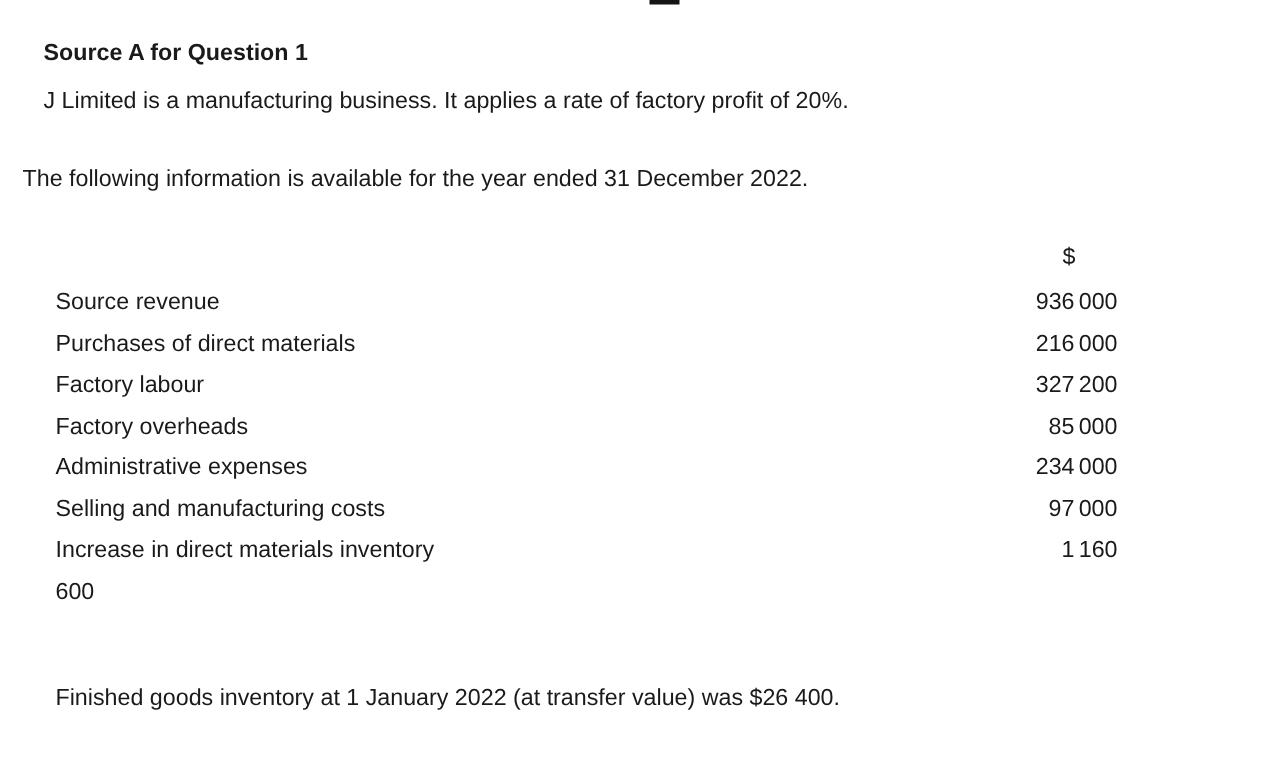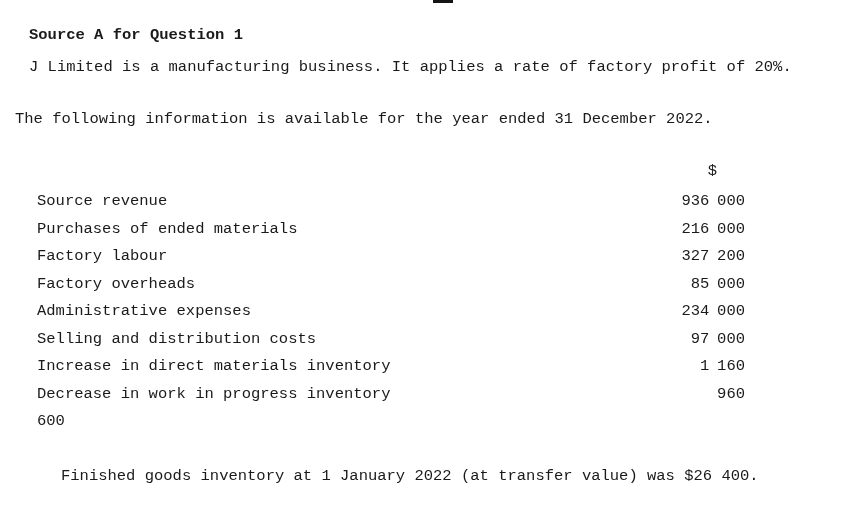--- a/index.html
+++ b/index.html
@@ -6,21 +6,21 @@
     margin: 0;
     padding: 0;
     background: #ffffff;
   }
   .page {
     position: relative;
     width: 850px;
     height: 512px;
     background: #ffffff;
     color: #1a1a1a;
-    font-family: Liberation Mono, monospace;
+    font-family: Liberation Sans, sans-serif;
     font-size: 15.5px;
     line-height: 19px;
     overflow: hidden;
   }
   .top-mark {
     position: absolute;
     left: 433px;
     top: 0;
     width: 20px;
     height: 3px;
@@ -67,23 +67,22 @@
     white-space: nowrap;
   }
   .tamount {
     white-space: nowrap;
     word-spacing: -1.5px;
     text-align: center;
   }
   .footnote {
     position: absolute;
     left: 37px;
-    top: 467px;
+    top: 456px;
     white-space: nowrap;
-    margin-left: 24px;
   }
 </style>
 </head>
 <body>
 
 <div class="page">
   <div class="top-mark"></div>
 
   <div class="title">Source A for Question 1</div>
 
@@ -92,46 +91,42 @@
   <div class="intro-2">The following information is available for the year ended 31 December 2022.</div>
 
   <div class="amounts-table">
     <div class="currency-row">$</div>
     <div id="rows-container">
         <div class="trow">
           <span class="tlabel">Source revenue</span>
           <span class="tamount">936 000</span>
         </div>
         <div class="trow">
-          <span class="tlabel">Purchases of ended materials</span>
+          <span class="tlabel">Purchases of direct materials</span>
           <span class="tamount">216 000</span>
         </div>
         <div class="trow">
           <span class="tlabel">Factory labour</span>
           <span class="tamount">327 200</span>
         </div>
         <div class="trow">
           <span class="tlabel">Factory overheads</span>
           <span class="tamount">85 000</span>
         </div>
         <div class="trow">
           <span class="tlabel">Administrative expenses</span>
           <span class="tamount">234 000</span>
         </div>
         <div class="trow">
-          <span class="tlabel">Selling and distribution costs</span>
+          <span class="tlabel">Selling and manufacturing costs</span>
           <span class="tamount">97 000</span>
         </div>
         <div class="trow">
           <span class="tlabel">Increase in direct materials inventory</span>
           <span class="tamount">1 160</span>
-        </div>
-        <div class="trow">
-          <span class="tlabel">Decrease in work in progress inventory</span>
-          <span class="tamount">960</span>
         </div>
         <div class="trow">
           <span class="tamount">600</span>
         </div>
       </div>
   </div>
 
   <div class="footnote">Finished goods inventory at 1 January 2022 (at transfer value) was $26 400.</div>
 </div>
 

